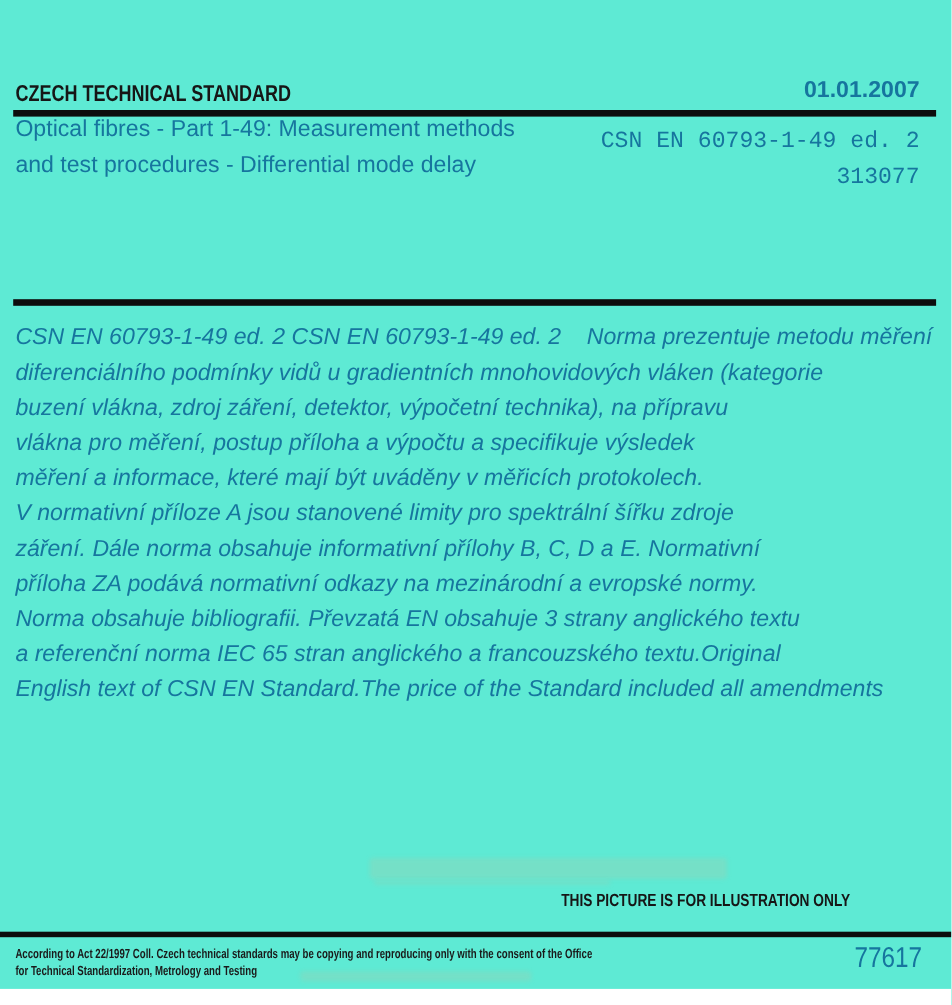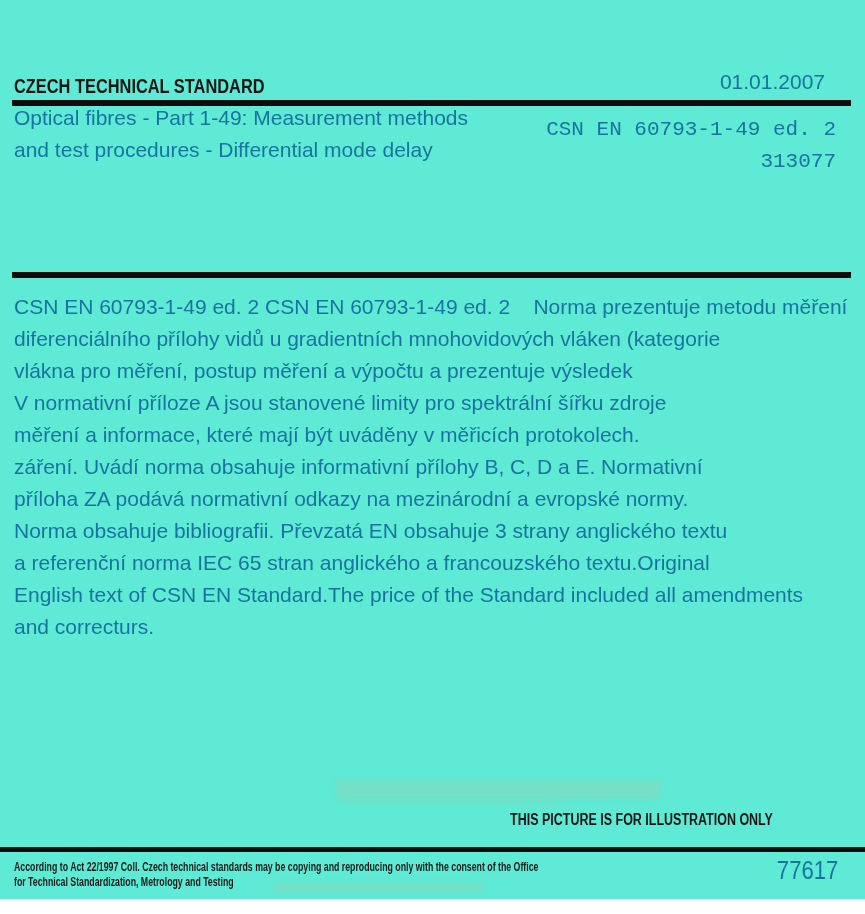--- a/index.html
+++ b/index.html
@@ -30,24 +30,25 @@
     font-size: 21px;
     font-weight: bold;
     color: var(--ink);
     letter-spacing: 0;
     white-space: nowrap;
     transform: scaleX(0.78);
     transform-origin: left center;
   }
   .issue-date {
     position: absolute;
-    right: 40px; top: 70px;
+    right: 29px; top: 70px;
     font-size: 21px;
     color: var(--accent);
     white-space: nowrap;
+    font-weight: bold;
   }
   .subject {
     position: absolute;
     left: 14px; top: 102px;
     font-size: 21px;
     line-height: 32px;
     color: var(--accent);
     white-space: nowrap;
   }
   .code-block {
@@ -61,21 +62,21 @@
     font-family: Liberation Mono, monospace;
   }
   .abstract {
     position: absolute;
     left: 14px; top: 291px;
     width: 851px;
     font-size: 21px;
     line-height: 32px;
     color: var(--accent);
   }
-  .abstract .line { white-space: pre; }
+  .abstract .line { white-space: pre; font-style: italic; }
 
   .watermark {
     position: absolute;
     pointer-events: none;
     background: rgba(208, 186, 150, 0.20);
     filter: blur(2px);
     border-radius: 3px;
   }
   .wm-a  { left: 336px; top: 780px; width: 325px; height: 19px; }
   .wm-a2 { left: 340px; top: 801px; width: 215px; height: 3px; }
@@ -129,30 +130,30 @@
 
   <div class="code-block">
     <div>CSN EN 60793-1-49 ed. 2</div>
     <div>313077</div>
   </div>
 
   <div class="rule rule-abstract"></div>
 
   <div class="abstract">
     <div class="line">CSN EN 60793-1-49 ed. 2 CSN EN 60793-1-49 ed. 2    Norma prezentuje metodu měření</div>
-    <div class="line">diferenciálního přílohy vidů u gradientních mnohovidových vláken (kategorie</div>
-    <div class="line">vlákna pro měření, postup měření a výpočtu a prezentuje výsledek</div>
+    <div class="line">diferenciálního podmínky vidů u gradientních mnohovidových vláken (kategorie</div>
+    <div class="line">buzení vlákna, zdroj záření, detektor, výpočetní technika), na přípravu</div>
+    <div class="line">vlákna pro měření, postup příloha a výpočtu a specifikuje výsledek</div>
+    <div class="line">měření a informace, které mají být uváděny v měřicích protokolech.</div>
     <div class="line">V normativní příloze A jsou stanovené limity pro spektrální šířku zdroje</div>
-    <div class="line">měření a informace, které mají být uváděny v měřicích protokolech.</div>
-    <div class="line">záření. Uvádí norma obsahuje informativní přílohy B, C, D a E. Normativní</div>
+    <div class="line">záření. Dále norma obsahuje informativní přílohy B, C, D a E. Normativní</div>
     <div class="line">příloha ZA podává normativní odkazy na mezinárodní a evropské normy.</div>
     <div class="line">Norma obsahuje bibliografii. Převzatá EN obsahuje 3 strany anglického textu</div>
     <div class="line">a referenční norma IEC 65 stran anglického a francouzského textu.Original</div>
     <div class="line">English text of CSN EN Standard.The price of the Standard included all amendments</div>
-    <div class="line">and correcturs.</div>
   </div>
 
   <div class="watermark wm-a"></div>
   <div class="watermark wm-a2"></div>
 
   <div class="illustration-notice">THIS PICTURE IS FOR ILLUSTRATION ONLY</div>
 
   <div class="rule rule-footer"></div>
 
   <div class="legal">

